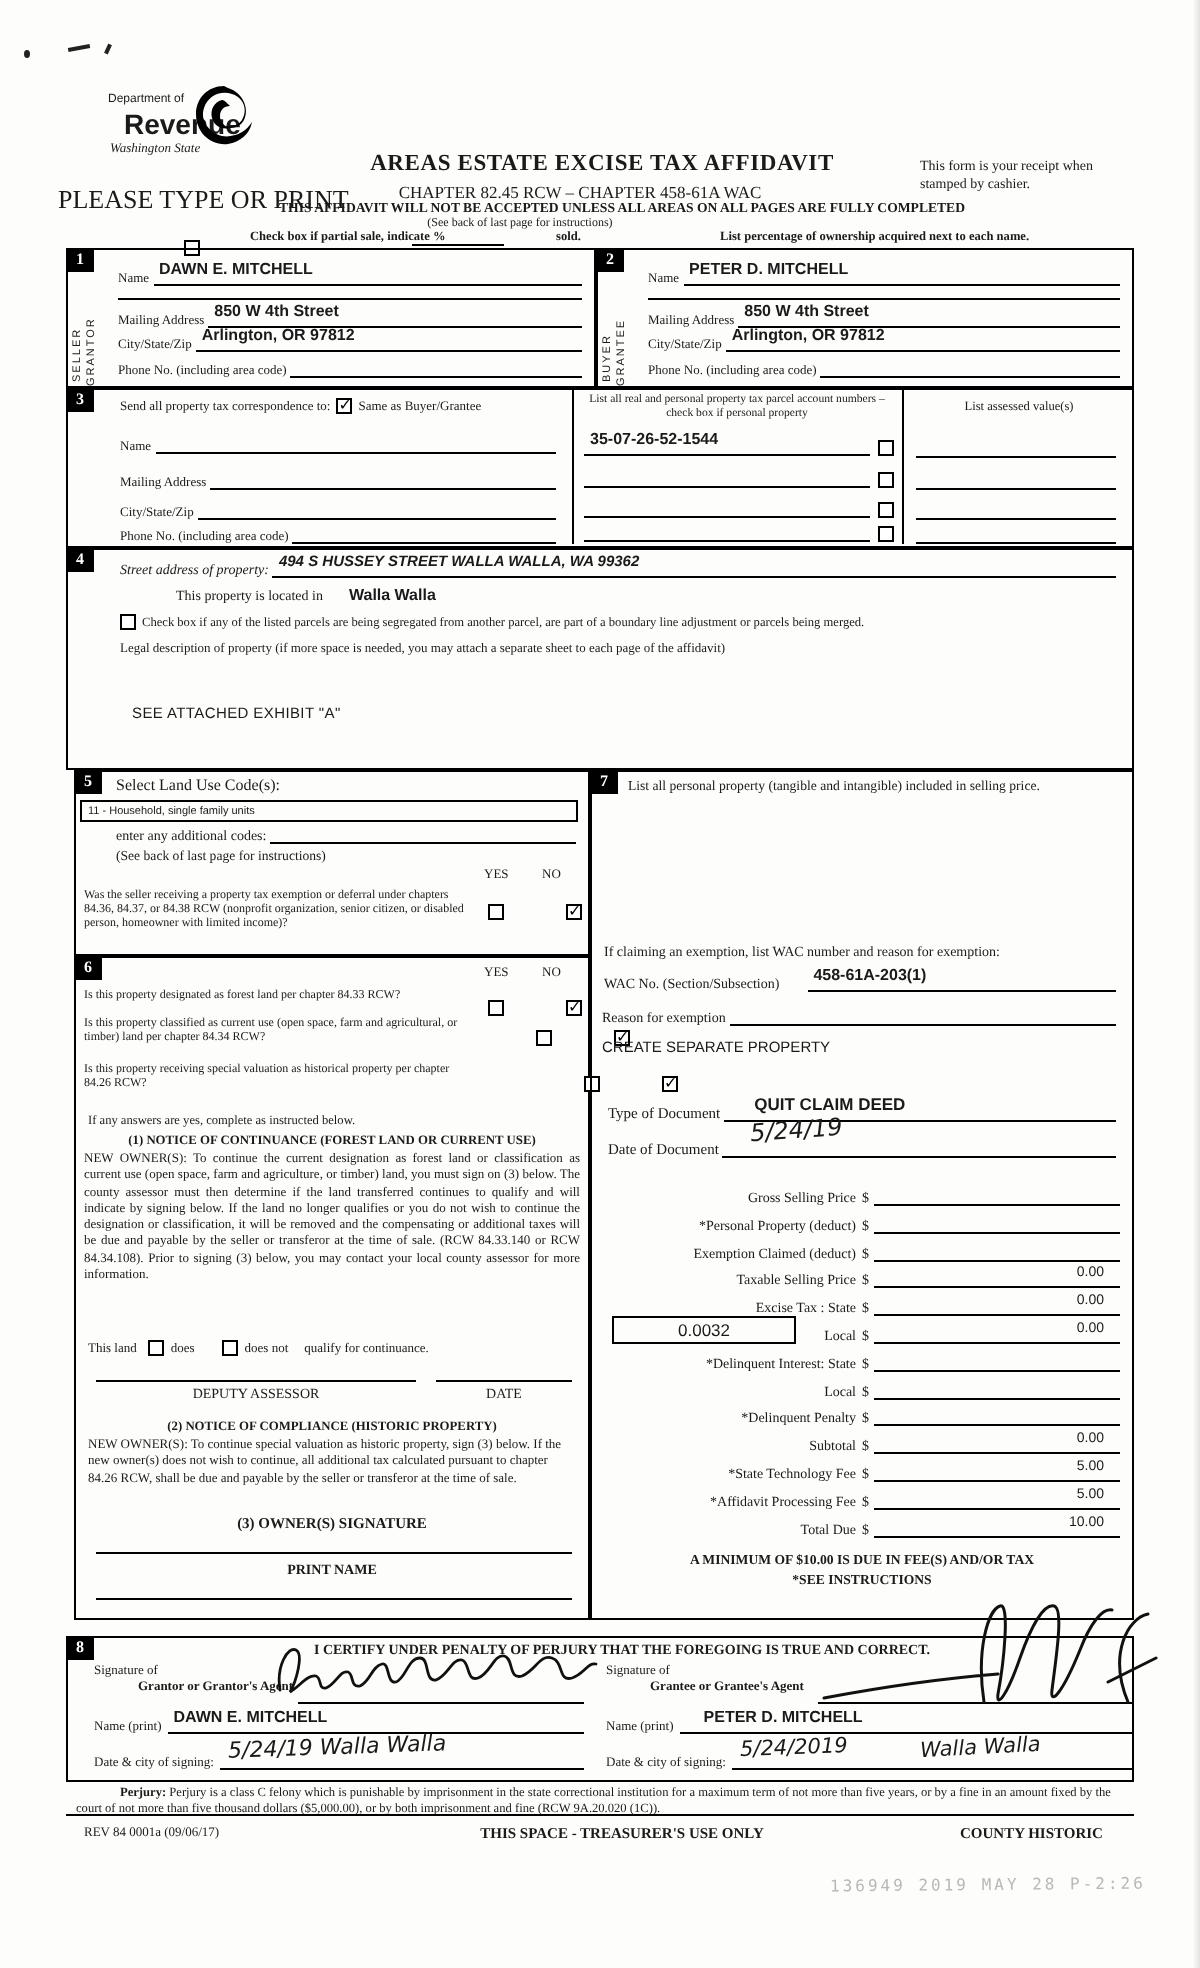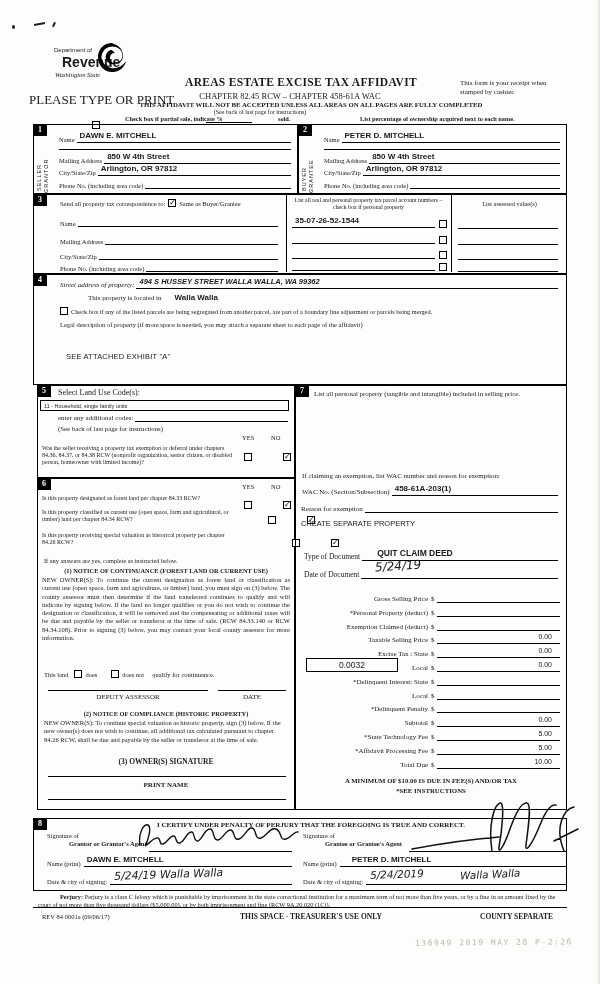--- a/index.html
+++ b/index.html
@@ -251,21 +251,21 @@
     <div class="hline" style="left:10px;top:297px;width:238px;border-top-width:1.2px;"></div>
     <div class="h6" style="top:302px;font-size:7px;">PRINT NAME</div>
     <div class="hline" style="left:10px;top:320px;width:238px;border-top-width:1.2px;"></div>
   </div>
 
   
   <div class="box" style="left:295px;top:385px;width:272px;height:425px;">
     <div class="tab">7</div>
     <div class="abs" style="left:18px;top:3px;width:230px;font-size:6.8px;line-height:1.35;">List all personal property (tangible and intangible) included in selling price.</div>
     <div class="abs" style="left:6px;top:86px;font-size:7px;">If claiming an exemption, list WAC number and reason for exemption:</div>
-    <div class="frow" style="left:6px;right:8px;top:99px;height:11px;">
+    <div class="frow" style="left:6px;right:8px;top:99px;height:11px;gap:12px;">
       <span class="lbl" style="font-size:7px;margin-right:2px;">WAC No. (Section/Subsection)</span>
       <span class="fill"><span class="val" style="font-size:8px;">458-61A-203(1)</span></span>
     </div>
     <div class="frow" style="left:5px;right:8px;top:117px;height:10px;">
       <span class="lbl" style="font-size:7px;margin-right:2px;">Reason for exemption</span>
       <span class="fill"></span>
     </div>
     <div class="abs sans" style="left:5px;top:133px;font-size:7.5px;">CREATE SEPARATE PROPERTY</div>
 
     <div class="frow" style="left:8px;right:8px;top:163px;height:12px;">
@@ -387,16 +387,16 @@
   
   <div class="abs" style="left:38px;top:893px;width:524px;font-size:6.3px;line-height:1.3;">
     <span class="bold">Perjury:</span>
     <span>Perjury is a class C felony which is punishable by imprisonment in the state correctional institution for a maximum term of not more than five years, or by a fine in an amount fixed by the court of not more than five thousand dollars ($5,000.00), or by both imprisonment and fine (RCW 9A.20.020 (1C)).</span>
   </div>
   <div class="hline" style="left:33px;top:907px;width:534px;border-top-width:1.5px;"></div>
 
   
   <div class="abs" style="left:42px;top:913px;font-size:6.5px;">REV 84 0001a (09/06/17)</div>
   <div class="abs bold ctr" style="left:150px;top:912px;width:300px;font-size:7.5px;">THIS SPACE - TREASURER'S USE ONLY</div>
-  <div class="abs bold" style="left:458px;top:912px;font-size:7.5px;">COUNTY SEPARATE</div>
+  <div class="abs bold" style="left:458px;top:912px;font-size:7.5px;">COUNTY HISTORIC</div>
   <div class="abs" style="left:415px;top:938px;font-family:'DejaVu Sans Mono',monospace;font-size:8px;color:#b8b8b4;letter-spacing:1.5px;transform:rotate(-0.5deg);">136949 2019 MAY 28 P-2:26</div>
 
 </div>
 
 </body></html>

